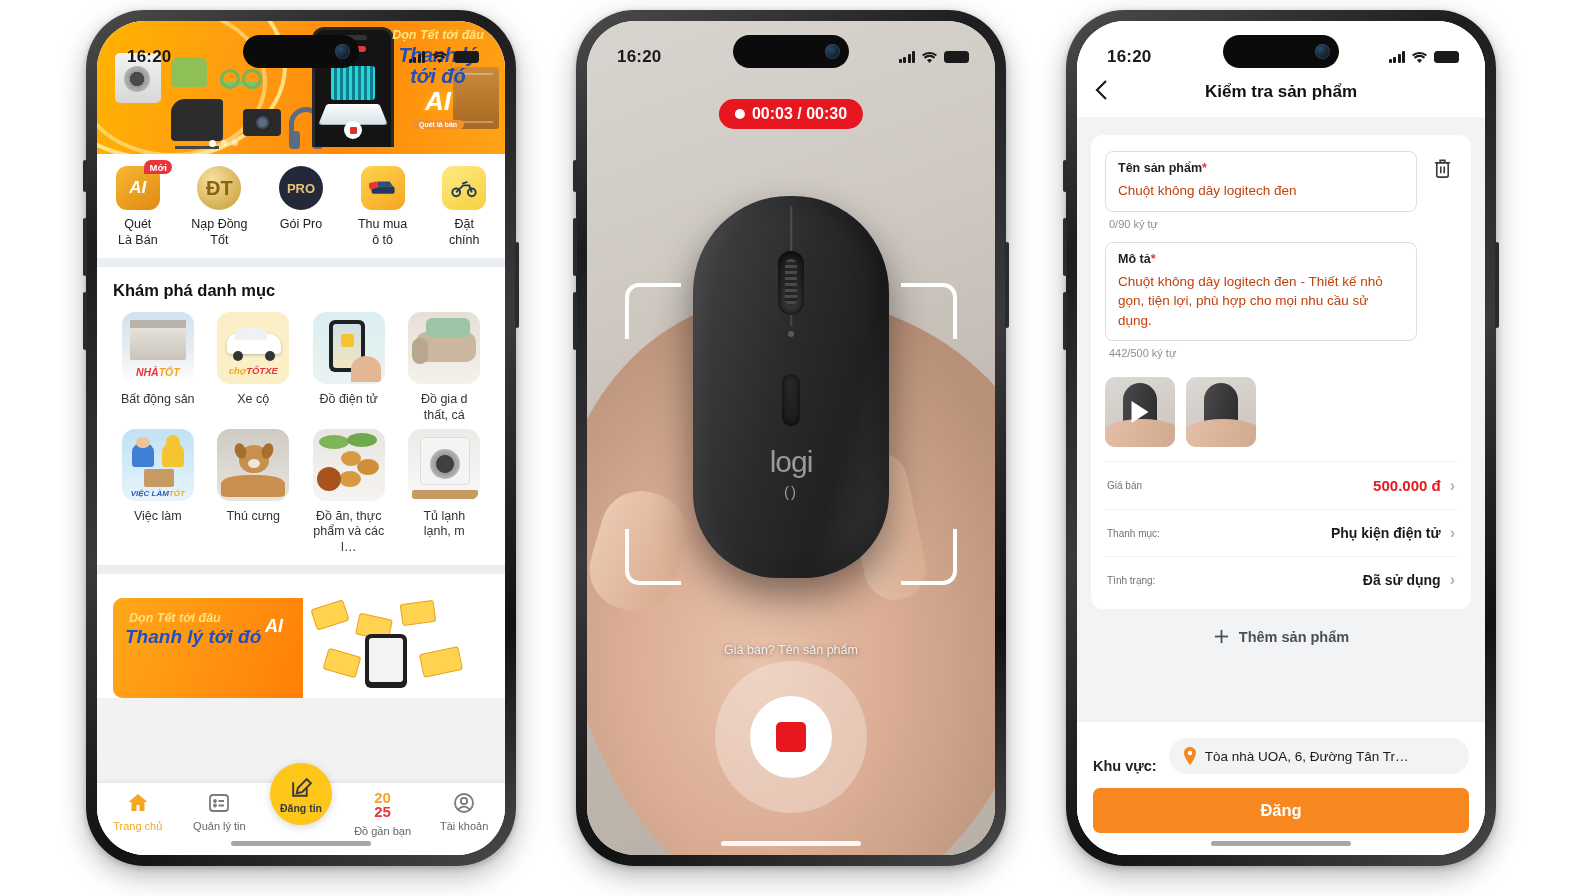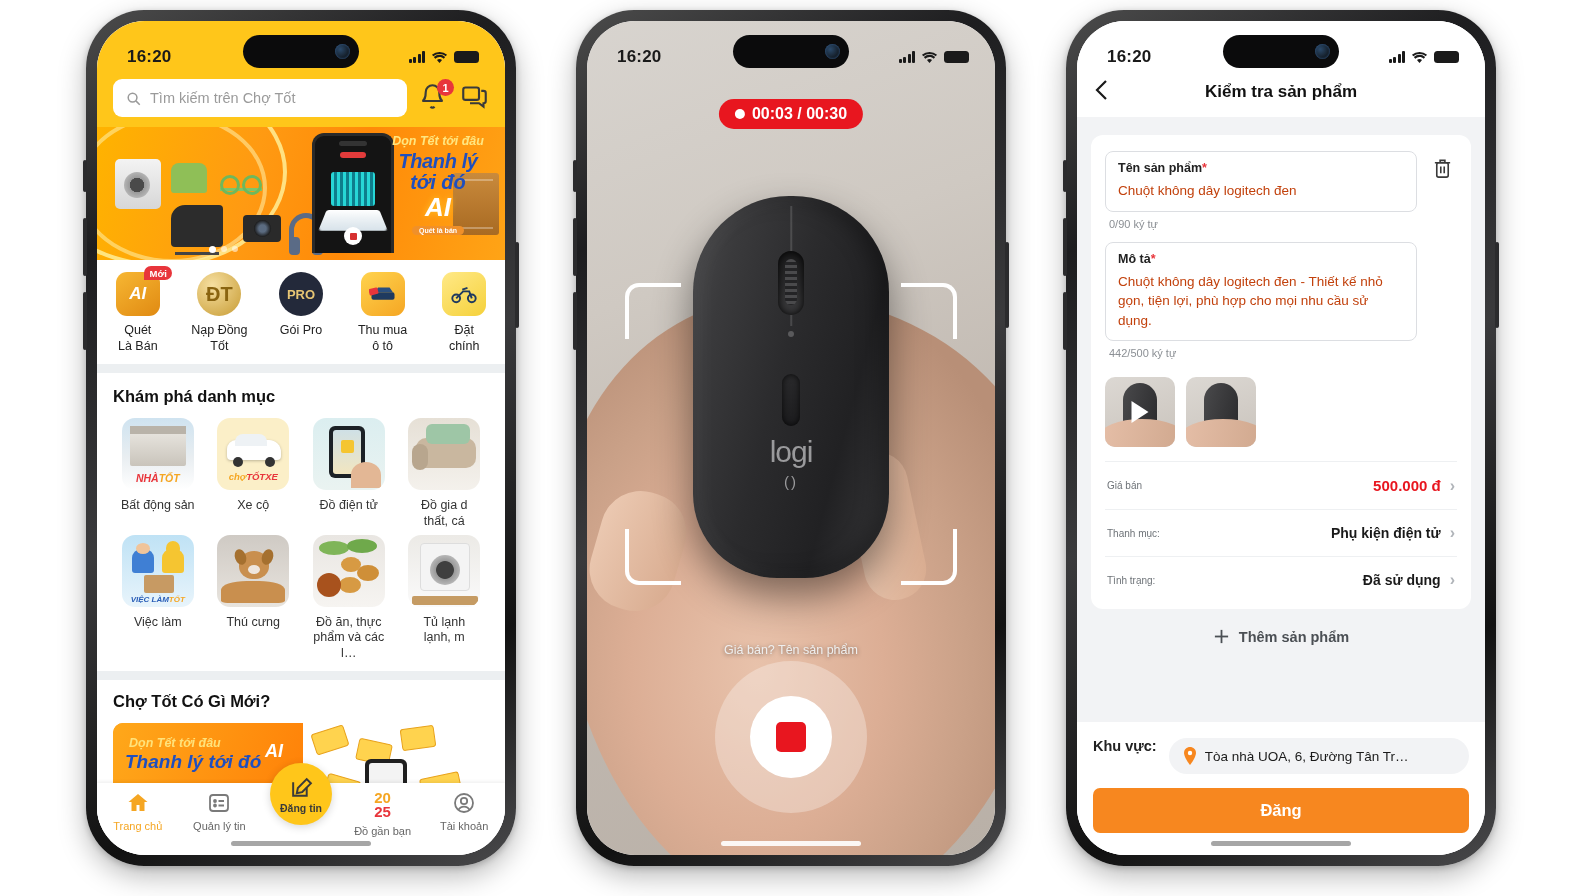--- a/index.html
+++ b/index.html
@@ -188,21 +188,21 @@
     background: linear-gradient(105deg,#4a4a4c 0%, #3a3a3c 18%, #2b2b2d 45%, #212123 72%, #39393b 100%);
     box-shadow: 0 18px 38px rgba(0,0,0,.45), inset -10px 0 22px rgba(0,0,0,.35), inset 8px 0 18px rgba(255,255,255,.06);
   }
   .p2-seam { position:absolute; left:50%; transform:translateX(-50%); top:10px; width:1.5px; height:120px; background:rgba(255,255,255,.14); }
   .p2-wheel { position:absolute; left:50%; transform:translateX(-50%); top:55px; width:26px; height:64px;
      border-radius:13px; background:linear-gradient(180deg,#1a1a1b,#3c3c3e); box-shadow: inset 0 0 8px #000;}
   .p2-wheel:after{content:"";position:absolute;left:50%;top:8px;transform:translateX(-50%);width:12px;height:46px;border-radius:7px;background:repeating-linear-gradient(180deg,#4a4a4c 0 3px,#232325 3px 6px);}
   .p2-dot { position:absolute; left:50%; transform:translateX(-50%); top:135px; width:6px;height:6px;border-radius:50%;background:#5a5a5c;}
   .p2-pill{ position:absolute; left:50%; transform:translateX(-50%); top:178px; width:18px;height:52px;border-radius:10px;
      background:linear-gradient(180deg,#2a2a2c,#1c1c1e); box-shadow: inset 0 0 6px rgba(0,0,0,.8);}
-  .p2-logo { position:absolute; left:50%; transform:translateX(-50%); bottom:88px; color:#9a9a9c;
+  .p2-logo { position:absolute; left:50%; transform:translateX(-50%); bottom:78px; color:#9a9a9c;
      font-size:30px; letter-spacing:-1px; font-family:"Liberation Sans",sans-serif; }
   .p2-logo .oo { display:block; text-align:center; font-size:15px; margin-top:4px; letter-spacing:2px;}
   .rec-pill {
     position:absolute; top:78px; left:50%; transform:translateX(-50%);
     background:#E8161F; color:#fff; border-radius:18px; padding:6px 16px;
     display:flex; align-items:center; gap:7px; font-size:16px; font-weight:bold; z-index:20;
   }
   .rec-pill .rd { width:10px;height:10px;border-radius:50%;background:#fff;display:block; }
   .brk { position:absolute; width:56px; height:56px; border:4px solid #fff; z-index:15; }
   .brk.tl { left:38px; top:262px; border-right:none; border-bottom:none; border-radius:14px 0 0 0;}
@@ -247,63 +247,41 @@
      border-left:17px solid #fff; border-top:11px solid transparent; border-bottom:11px solid transparent; z-index:3;}
   .rowline { display:flex; align-items:center; justify-content:space-between; padding: 15px 2px; border-top:1px solid #eef0f2; }
   .rowline:first-of-type { border-top:none; }
   .rl-k { font-size:10px; color:#6e7378; }
   .rl-v { display:flex; align-items:center; gap:9px; font-size:14px; color:#1a1a1a; font-weight:bold; }
   .rl-v.price { color:#E8161F; font-size:15px; }
   .chev { color:#b0b4b9; font-size:16px; line-height:1; }
   .addbtn { display:flex; align-items:center; justify-content:center; gap:9px; padding: 19px 0; color:#4b4f54;
      font-size:14.5px; font-weight:bold; }
   .p3-foot { background:#fff; padding: 16px 16px 22px; }
-  .area-row { display:flex; align-items:flex-start; gap:12px; }
+  .area-row { display:flex; align-items:flex-end; gap:12px; }
   .area-k { font-size:14.5px; font-weight:bold; color:#222; }
   .area-pill { flex:1; background:#f2f3f5; border-radius:20px; padding: 9px 14px; display:flex; align-items:center; gap:8px; }
   .area-v { font-size:13.5px; color:#1a1a1a; white-space:nowrap; overflow:hidden; }
   .pin { width:14px;height:18px; flex:0 0 14px; }
   .post-btn { margin-top:14px; background:#F7871F; color:#fff; border-radius:7px; text-align:center;
      padding: 13px 0; font-size:16.5px; font-weight:bold; }
 </style>
 </head>
 <body>
 
 <div class="stage">
 
   <div class="phone" id="phone1">
     <div class="btn-side btn-left b1"></div>
     <div class="btn-side btn-left b2"></div>
     <div class="btn-side btn-left b3"></div>
     <div class="btn-side btn-right b4"></div>
     <div class="inner">
       <div class="screen">
 
-        <div class="p1-head">
-          <div class="search-box">
-            <svg width="15" height="15" viewBox="0 0 24 24" fill="none" stroke="#9a9a9a" stroke-width="2.4">
-              <circle cx="10.5" cy="10.5" r="7"></circle>
-                <line x1="15.8" y1="15.8" x2="22" y2="22"></line>
-            </svg>
-            <span class="ph">Tìm kiếm trên Chợ Tốt</span>
-          </div>
-          <div class="bell-wrap">
-            <svg width="27" height="27" viewBox="0 0 24 24" fill="none" stroke="#3a3a3a" stroke-width="1.9">
-              <path d="M18 8a6 6 0 1 0-12 0c0 7-3 8-3 8h18s-3-1-3-8z"></path>
-                <path d="M13.7 21a2 2 0 0 1-3.4 0"></path>
-            </svg>
-            <span class="badge">1</span>
-          </div>
-          <div style="width:28px">
-            <svg width="27" height="27" viewBox="0 0 24 24" fill="none" stroke="#3a3a3a" stroke-width="1.9">
-              <rect x="2" y="4" width="14" height="11" rx="2"></rect>
-                <path d="M8 18h8l4 3v-3a2 2 0 0 0 2-2V9a2 2 0 0 0-2-2h-2"></path>
-            </svg>
-          </div>
-        </div>
 
         <div class="p1-banner">
           <div class="bn-room">
             <div class="bn-glow" style="left:-60px;top:-50px;width:250px;height:190px;"></div>
             <div class="bn-glow" style="left:-20px;top:-14px;width:190px;height:150px;border-color:rgba(255,240,170,.55)"></div>
             <div class="p1-wash"></div>
             <div class="p1-chair"></div>
             <div class="p1-bike"></div>
             <div class="p1-stroll"></div>
             <div class="p1-cam"></div>
@@ -465,21 +443,20 @@
                 <div style="position:absolute;left:4px;bottom:2px;width:66px;height:9px;background:#c59b63;border-radius:2px;"></div>
               </div>
               <div class="cat-lbl">Tủ lạnh<br>lạnh, m</div>
             </div>
           </div>
         </div>
 
         <div class="sep"></div>
 
         <div class="p1-news">
-          <h3>Chợ Tốt Có Gì Mới?</h3>
           <div class="news-card">
             <div class="nc-left"></div>
             <div class="nc-t1">Dọn Tết tới đâu</div>
             <div class="nc-t2">Thanh lý tới đó</div>
             <div class="nc-ai">AI</div>
             <div class="nc-tix" style="left:200px;top:6px;width:34px;height:22px;transform:rotate(-18deg)"></div>
             <div class="nc-tix" style="left:244px;top:18px;width:34px;height:22px;transform:rotate(12deg)"></div>
             <div class="nc-tix" style="left:288px;top:4px;width:34px;height:22px;transform:rotate(-8deg)"></div>
             <div class="nc-tix" style="left:212px;top:54px;width:34px;height:22px;transform:rotate(16deg)"></div>
             <div class="nc-tix" style="left:308px;top:52px;width:40px;height:24px;transform:rotate(-12deg)"></div>

